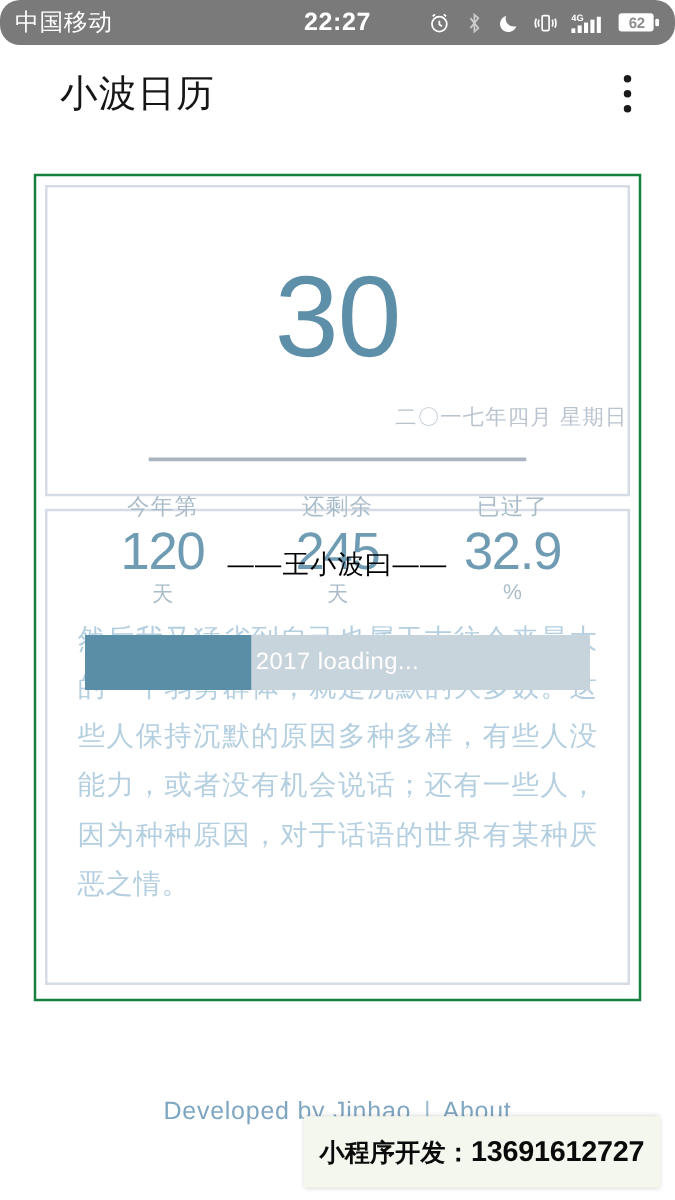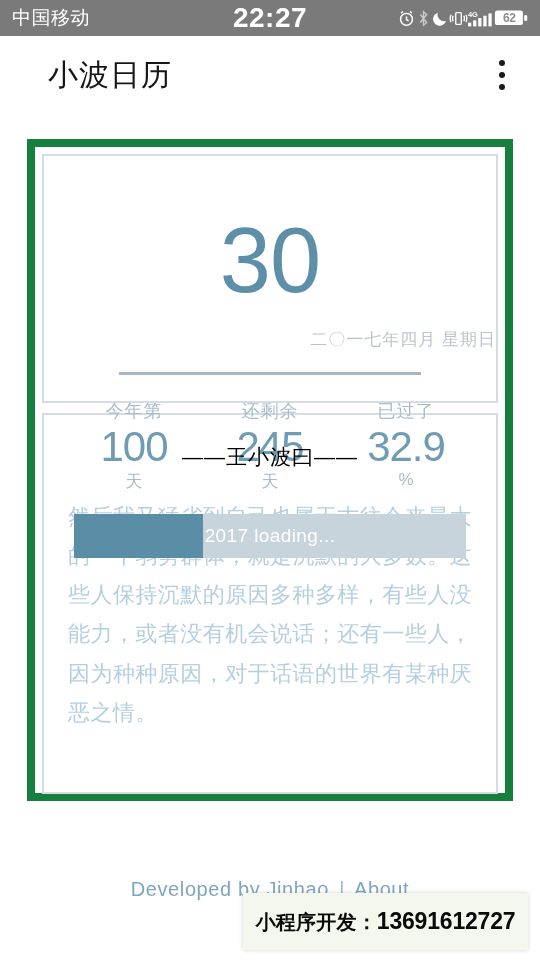--- a/index.html
+++ b/index.html
@@ -19,40 +19,41 @@
   
   .statusbar {
     height: 36px;
     background: #7a7a7a;
     color: #ffffff;
     display: flex;
     align-items: center;
     padding: 0 12px;
     box-sizing: border-box;
     position: relative;
+    border-radius: 16px;
   }
   .carrier {
     font-size: 19px;
     letter-spacing: .5px;
     white-space: nowrap;
   }
   .clock {
     position: absolute;
     left: 0; right: 0;
     text-align: center;
-    font-size: 28px;
+    font-size: 20px;
     font-weight: 600;
     letter-spacing: .5px;
     pointer-events: none;
   }
   .status-icons {
     margin-left: auto;
     display: flex;
     align-items: center;
-    gap: 0;
+    gap: 11px;
     z-index: 2;
   }
   .status-icons svg { display: block; }
   .battery-wrap {
     position: relative;
     display: flex;
     align-items: flex-start;
   }
   .battery-num {
     position: absolute;
@@ -96,21 +97,21 @@
   }
 
   
   .frame {
     position: absolute;
     left: 27px;
     top: 139px;
     width: 486px;
     height: 662px;
     box-sizing: border-box;
-    border: 8px solid #15803d;
+    border: 2px solid #15803d;
     background: #ffffff;
     padding: 7px;
   }
   .panel {
     border: 2px solid #d6dce6;
     background: #ffffff;
     box-sizing: border-box;
   }
   .panel-top { height: 249px; }
   .panel-bottom { height: 381px; margin-top: 10px; }
@@ -316,21 +317,21 @@
 <div class="frame">
 
   <div class="panel panel-top">
     <div class="day-number">30</div>
     <div class="date-line">二〇一七年四月 星期日</div>
     <div class="divider"></div>
 
     <div class="stats">
       <div class="stat">
         <div class="stat-label">今年第</div>
-        <div class="stat-value">100</div>
+        <div class="stat-value">120</div>
         <div class="stat-unit">天</div>
       </div>
       <div class="stat">
         <div class="stat-label">还剩余</div>
         <div class="stat-value">245</div>
         <div class="stat-unit">天</div>
       </div>
       <div class="stat">
         <div class="stat-label">已过了</div>
         <div class="stat-value">32.9</div>

